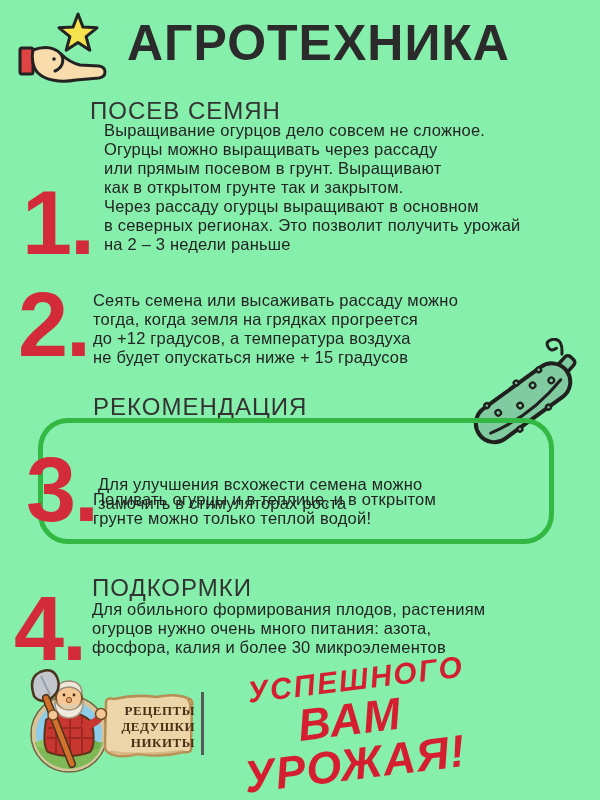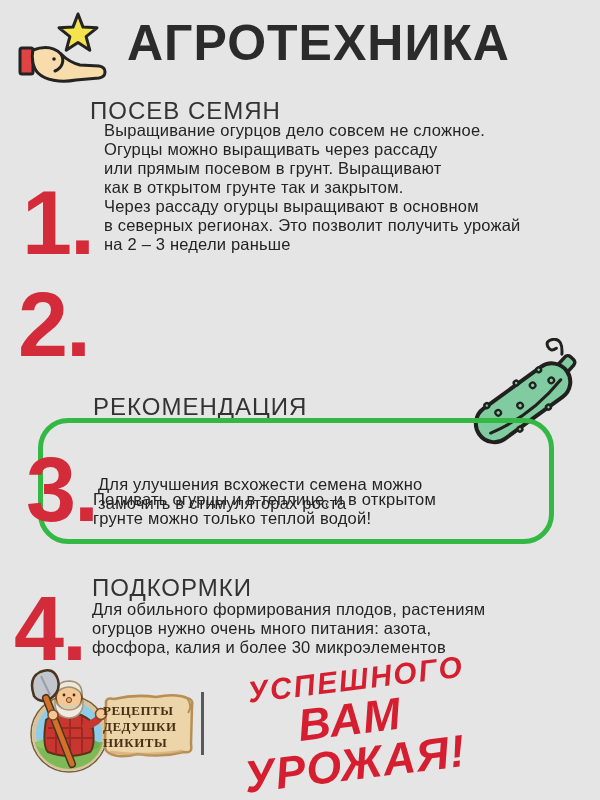--- a/index.html
+++ b/index.html
@@ -1,18 +1,18 @@
 <!DOCTYPE html>
 <html><head>
 <meta charset="utf-8">
 <style>
   * { margin:0; padding:0; box-sizing:border-box; }
   html,body { background:#ffffff; }
   .page {
-    position:relative; width:600px; height:800px; background:#e5e5e5;
+    position:relative; width:600px; height:800px; background:#86efac;
     overflow:hidden; font-family:"Liberation Sans", sans-serif; color:#2c2c2c;
   }
   .abs { position:absolute; }
   .pre { white-space:pre-line; }
 
   .title {
     left:127px; top:14px; font-size:50px; font-weight:bold;
     letter-spacing:1px; color:#2b2b2b;
   }
   .sec-heading {
@@ -24,21 +24,21 @@
   }
   .big-number {
     font-size:90px; font-weight:bold; line-height:0.78; color:#d42b3a;
     letter-spacing:-2px;
   }
   .reco-box {
     left:38px; top:418px; width:516px; height:126px;
     border:5px solid #33b843; border-radius:30px; background:transparent;
   }
   .logo-caption {
-    left:103px; top:703px; width:92px; text-align:left;
+    left:103px; top:703px; width:92px; text-align:right;
     font-family:"Liberation Serif", serif; font-weight:bold;
     font-size:13px; line-height:16px; letter-spacing:0.5px; color:#4a2f15;
   }
   .divider {
     left:201px; top:692px; width:3px; height:63px; background:#58595b;
   }
   .slogan {
     left:206px; top:676px; width:290px; text-align:center;
     transform:rotate(-7deg); transform-origin:15% 50%;
     color:#d51f30; font-style:italic; font-weight:bold;
@@ -65,20 +65,24 @@
   <div class="abs sec-heading" style="left:90px; top:97px;">ПОСЕВ СЕМЯН</div>
   <div class="abs body-text pre" style="left:104px; top:121px;">Выращивание огурцов дело совсем не сложное.
 Огурцы можно выращивать через рассаду
 или прямым посевом в грунт. Выращивают
 как в открытом грунте так и закрытом.
 Через рассаду огурцы выращивают в основном
 в северных регионах. Это позволит получить урожай
 на 2 – 3 недели раньше</div>
 
   <div class="abs big-number" style="left:18px; top:290px;">2.</div>
+  <div class="abs body-text pre" style="left:93px; top:291px;">Сеять семена или высаживать рассаду можно
+тогда, когда земля на грядках прогреется
+до +12 градусов, а температура воздуха
+не будет опускаться ниже + 15 градусов</div>
 
   <svg class="abs" style="left:466px; top:338px;" width="132" height="118" viewBox="0 0 132 118">
     <g transform="rotate(-36 60 62)">
       <path d="M116,46 q10,-12 2,-17 q-8,-4 -9,3 q-1,6 6,6" fill="none" stroke="#20201e" stroke-width="3" stroke-linecap="round"></path>
       <rect x="104" y="51" width="18" height="12" rx="4" fill="#80cba0" stroke="#20201e" stroke-width="3.5" transform="rotate(-12 113 57)"></rect>
       <rect x="2" y="44" width="108" height="37" rx="18.5" fill="#80cba0" stroke="#20201e" stroke-width="4"></rect>
       <path d="M12,68 Q55,78 100,66" fill="none" stroke="#20201e" stroke-width="3" stroke-linecap="round"></path>
       <circle cx="30" cy="56" r="2.8" fill="none" stroke="#20201e" stroke-width="2.2"></circle>
       <circle cx="52" cy="63" r="2.8" fill="none" stroke="#20201e" stroke-width="2.2"></circle>
       <circle cx="74" cy="54" r="2.8" fill="none" stroke="#20201e" stroke-width="2.2"></circle>

